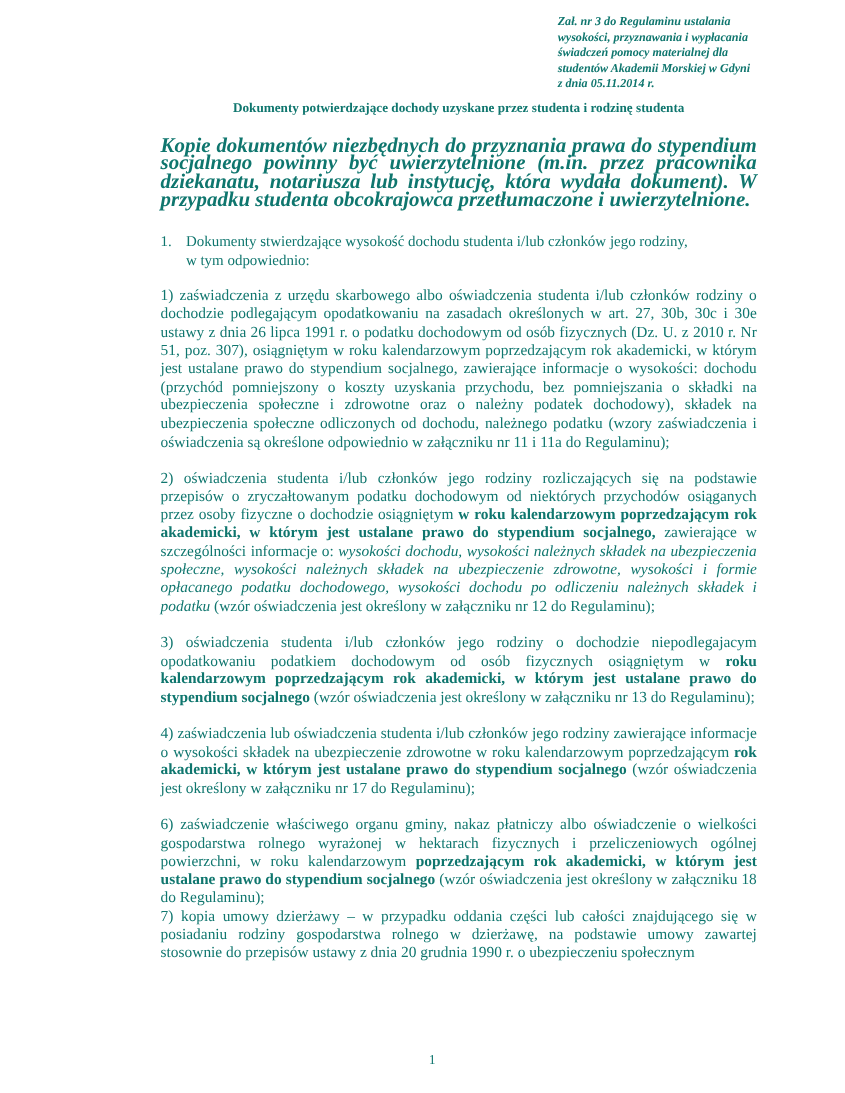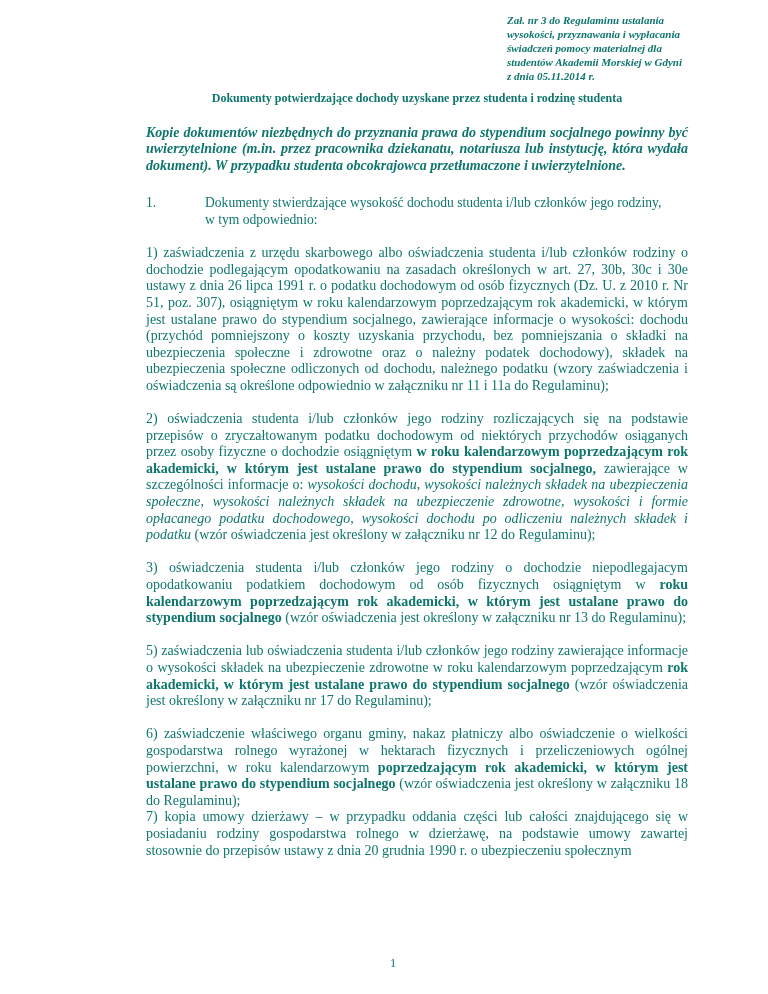--- a/index.html
+++ b/index.html
@@ -36,39 +36,38 @@
   .title {
     margin: 0;
     padding-top: 90px;
     font-size: 12px;
     line-height: 16.6px;
     font-weight: bold;
     text-align: center;
   }
   .intro {
     margin: 18px 0 0 0;
-    font-size: 14px;
+    font-size: 19px;
     line-height: 16.6px;
     font-weight: bold;
     font-style: italic;
     text-align: justify;
   }
   .section {
     display: flex;
     margin-top: 21px;
     font-size: 13.6px;
     line-height: 16.6px;
   }
   .section .num {
     flex: 0 0 23px;
   }
   .section .sec-text {
     flex: 1;
     white-space: pre-line;
-    margin-left: 36px;
   }
   .item {
     margin: 16.6px 0 0 0;
     font-size: 14px;
     line-height: 16.6px;
     text-align: justify;
   }
   .item.no-gap {
     margin-top: 0;
   }
@@ -102,20 +101,20 @@
     <div class="section">
       <span class="num">1.</span>
       <div class="sec-text">Dokumenty stwierdzające wysokość dochodu studenta i/lub członków jego rodziny,
 w tym odpowiednio:</div>
     </div>
 
     <div id="items">
         <p class="item"><span>1) zaświadczenia z urzędu skarbowego albo oświadczenia studenta i/lub członków rodziny o dochodzie podlegającym opodatkowaniu na zasadach określonych w art. 27, 30b, 30c i 30e ustawy z dnia 26 lipca 1991 r. o podatku dochodowym od osób fizycznych (Dz. U. z 2010 r. Nr 51, poz. 307), osiągniętym w roku kalendarzowym poprzedzającym rok akademicki, w którym jest ustalane prawo do stypendium socjalnego, zawierające informacje o wysokości: dochodu (przychód pomniejszony o koszty uzyskania przychodu, bez pomniejszania o składki na ubezpieczenia społeczne i zdrowotne oraz o należny podatek dochodowy), składek na ubezpieczenia społeczne odliczonych od dochodu, należnego podatku (wzory zaświadczenia i oświadczenia są określone odpowiednio w załączniku nr 11 i 11a do Regulaminu);</span></p>
         <p class="item"><span>2) oświadczenia studenta i/lub członków jego rodziny rozliczających się na podstawie przepisów o zryczałtowanym podatku dochodowym od niektórych przychodów osiąganych przez osoby fizyczne o dochodzie osiągniętym </span><span class="bold">w roku kalendarzowym poprzedzającym rok akademicki, w którym jest ustalane prawo do stypendium socjalnego,</span><span> zawierające w szczególności informacje o: </span><span class="italic">wysokości dochodu, wysokości należnych składek na ubezpieczenia społeczne, wysokości należnych składek na ubezpieczenie zdrowotne, wysokości i formie opłacanego podatku dochodowego, wysokości dochodu po odliczeniu należnych składek i podatku</span><span> (wzór oświadczenia jest określony w załączniku nr 12 do Regulaminu);</span></p>
         <p class="item"><span>3) oświadczenia studenta i/lub członków jego rodziny o dochodzie niepodlegajacym opodatkowaniu podatkiem dochodowym od osób fizycznych osiągniętym w </span><span class="bold">roku kalendarzowym poprzedzającym rok akademicki, w którym jest ustalane prawo do stypendium socjalnego</span><span> (wzór oświadczenia jest określony w załączniku nr 13 do Regulaminu);</span></p>
-        <p class="item"><span>5) zaświadczenia lub oświadczenia studenta i/lub członków jego rodziny zawierające informacje o wysokości składek na ubezpieczenie zdrowotne w roku kalendarzowym poprzedzającym </span><span class="bold">rok akademicki, w którym jest ustalane prawo do stypendium socjalnego</span><span> (wzór oświadczenia jest określony w załączniku nr 17 do Regulaminu);</span></p>
+        <p class="item"><span>4) zaświadczenia lub oświadczenia studenta i/lub członków jego rodziny zawierające informacje o wysokości składek na ubezpieczenie zdrowotne w roku kalendarzowym poprzedzającym </span><span class="bold">rok akademicki, w którym jest ustalane prawo do stypendium socjalnego</span><span> (wzór oświadczenia jest określony w załączniku nr 17 do Regulaminu);</span></p>
         <p class="item"><span>6) zaświadczenie właściwego organu gminy, nakaz płatniczy albo oświadczenie o wielkości gospodarstwa rolnego wyrażonej w hektarach fizycznych i przeliczeniowych ogólnej powierzchni, w roku kalendarzowym </span><span class="bold">poprzedzającym rok akademicki, w którym jest ustalane prawo do stypendium socjalnego</span><span> (wzór oświadczenia jest określony w załączniku 18 do Regulaminu);</span></p>
         <p class="item no-gap"><span>7) kopia umowy dzierżawy – w przypadku oddania części lub całości znajdującego się w posiadaniu rodziny gospodarstwa rolnego w dzierżawę, na podstawie umowy zawartej stosownie do przepisów ustawy z dnia 20 grudnia 1990 r. o ubezpieczeniu społecznym</span></p>
       </div>
   </div>
 
   <div class="page-number">1</div>
 </div>
 
 </body></html>

